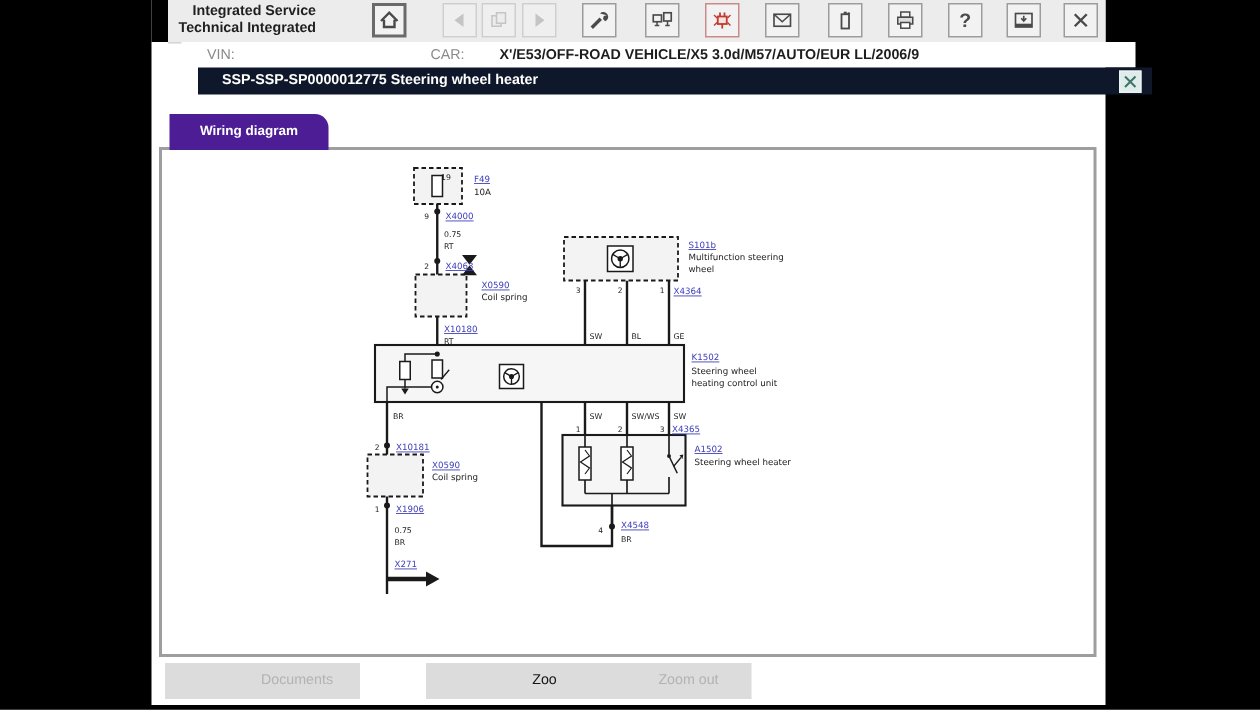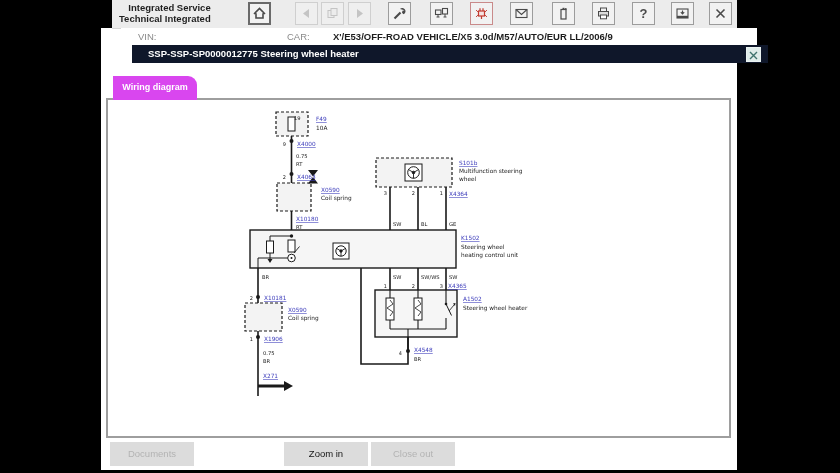--- a/index.html
+++ b/index.html
@@ -19,32 +19,32 @@
   
   .vin{position:absolute;left:0;top:28px;width:636px;height:17px;background:#fff;font-size:9.5px;margin-left:20px;}
   .vin .lab{color:#8a8a8a;}
   .vin .val{color:#1d1d1d;font-weight:bold;}
   
   .doc{position:absolute;left:0;top:45px;width:636px;height:18px;background:#0f172a;margin-left:31px;}
   .doc-t{position:absolute;left:16px;top:3px;color:#fff;font-weight:bold;font-size:9.5px;}
   .doc-x{position:absolute;right:7px;top:2px;width:13px;height:13px;border:1px solid #eaf2f1;background:#dfecea;
          display:flex;align-items:center;justify-content:center;}
   
-  .tab{position:absolute;left:12px;top:76px;width:84px;height:24px;background:#d946ef;color:#fff;
+  .tab{position:absolute;left:12px;top:76px;width:106px;height:24px;background:#4c1d95;color:#fff;
        font-size:9px;font-weight:bold;text-align:center;line-height:22px;border-top-right-radius:9px;z-index:3;}
   .panel{position:absolute;left:5px;top:98px;width:621px;height:336px;border:2px solid #9e9e9e;background:#fff;z-index:1;}
   svg.diagram{position:absolute;left:5px;top:98px;z-index:2;pointer-events:none;}
   svg text{font-family:"DejaVu Sans","Liberation Sans",sans-serif;}
   .dt-blue{fill:#3d3dbb;font-size:5.8px;text-decoration:underline;}
   .dt-lbl{fill:#222;font-size:5.8px;}
   .dt-wire{fill:#222;font-size:5.2px;}
   .dt-pin{fill:#222;font-size:5px;text-anchor:end;}
   
   .fbtn{position:absolute;top:442px;width:84px;height:24px;background:#dcdcdc;color:#b3b3b3;
-        font-size:9.5px;text-align:center;line-height:24px;}
+        font-size:9.5px;text-align:center;line-height:24px;padding-left:46px;}
   .fbtn.enabled{color:#161616;font-weight:normal;}
 </style>
 </head>
 <body>
 
 <div class="app">
   <div class="corner-black"></div>
 
   <div class="hdr">
     <div class="hdr-title">
@@ -289,14 +289,14 @@
         <text x="463" y="301" class="dt-blue">A1502</text>
         <text x="463" y="310" class="dt-lbl">Steering wheel heater</text>
         <text x="402" y="355" class="dt-pin">4</text>
         <text x="414" y="352" class="dt-blue">X4548</text>
         <text x="414" y="361" class="dt-wire">BR</text>
       </g>
   </svg>
 
   <div class="fbtn" style="left:9px">Documents</div>
   <div class="fbtn enabled" style="left:183px">Zoom in</div>
-  <div class="fbtn" style="left:270px">Close out</div>
+  <div class="fbtn" style="left:270px">Zoom out</div>
 </div>
 
 </body></html>

